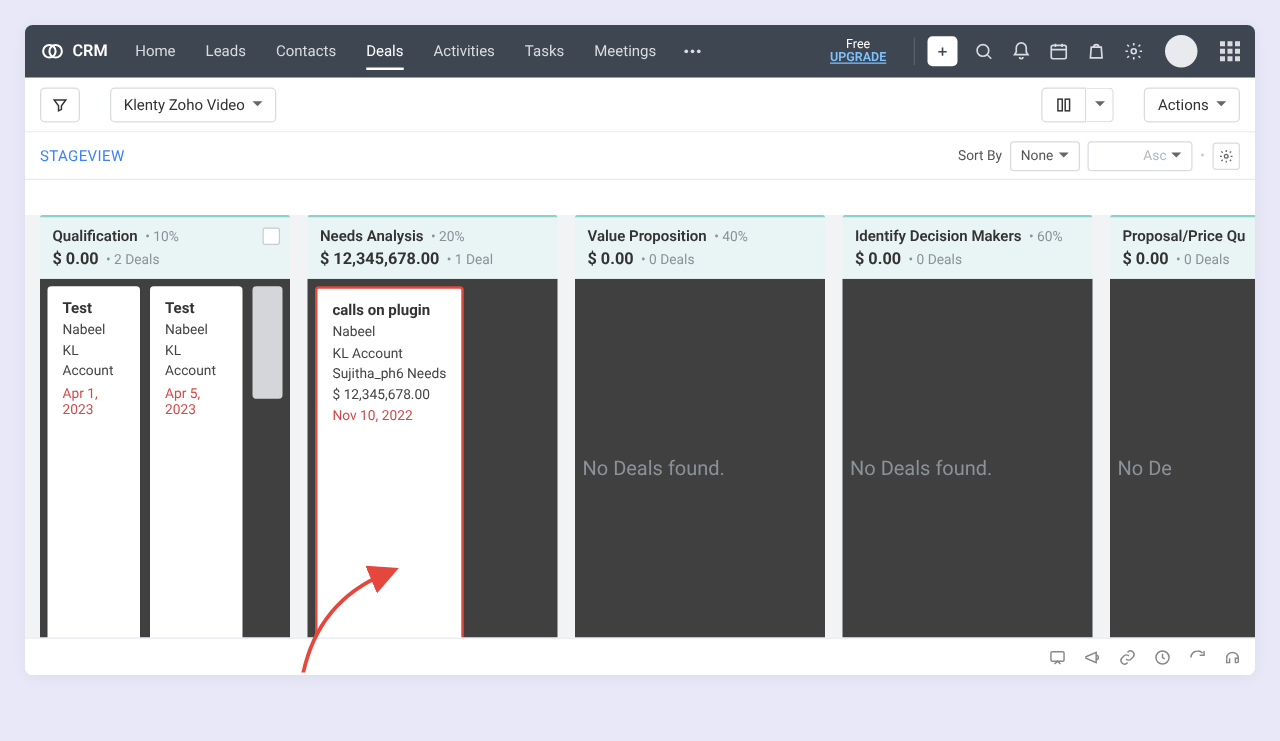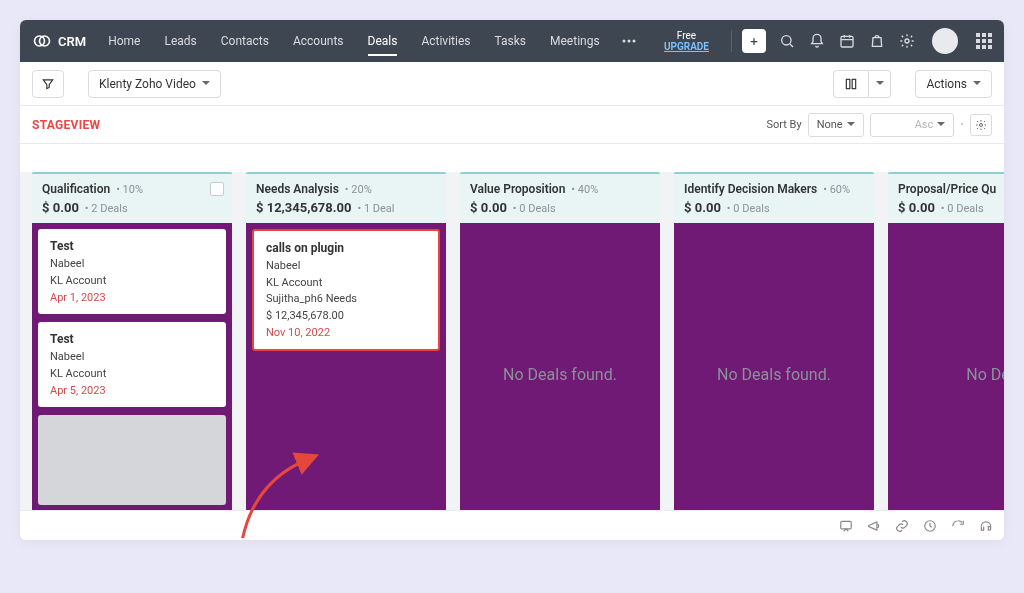--- a/index.html
+++ b/index.html
@@ -26,38 +26,38 @@
   
   .toolbar { height:44px; border-bottom:1px solid #e8eaee; display:flex; align-items:center; padding:0 12px; gap:24px; }
   .btn { border:1px solid #d8dbe0; background:#fff; border-radius:4px; height:28px; display:flex; align-items:center; padding:0 10px; cursor:pointer; font-size:12px; color:#333; gap:6px; }
   .btn.icon-only { padding:0 8px; }
   .btn.primary { background:#3b8df6; color:#fff; border-color:#3b8df6; }
   .split-btn { display:flex; }
   .split-btn .btn { border-radius:4px 0 0 4px; }
   .split-btn .btn.drop { border-radius:0 4px 4px 0; border-left:1px solid rgba(255,255,255,0.3); padding:0 6px; }
   
   .sortbar { height:38px; display:flex; align-items:center; padding:0 12px; gap:8px; border-bottom:1px solid #e8eaee; background:#fff; }
-  .stageview-label { font-weight:700; color:#ef4444; font-size:12px; letter-spacing:0.3px; }
+  .stageview-label { font-weight:400; color:#3b82f6; font-size:12px; letter-spacing:0.3px; }
   .sort-group { display:flex; align-items:center; gap:6px; font-size:11px; color:#555; }
   .select-btn { border:1px solid #d8dbe0; border-radius:3px; height:24px; padding:0 8px; display:flex; align-items:center; gap:4px; cursor:pointer; background:#fff; }
   .select-btn.disabled { color:#b2b7bf;padding-left:44px; }
   .round-icon-btn { width:22px; height:22px; border:1px solid #d8dbe0; border-radius:3px; display:flex; align-items:center; justify-content:center; cursor:pointer; font-size:11px; color:#666; }
   .dot-sep { color:#ccc; }
   
   .board { display:flex; gap:14px; padding:0 12px 12px 12px; height: calc(100% - 42px - 44px - 38px - 30px); overflow:hidden; background:#f2f3f5; position:relative;margin-top:28px; }
   .column { width:200px; flex:0 0 200px; display:flex; flex-direction:column; }
   .col-header { background:#e8f5f4; border-top:2px solid #8dd0cc; border-radius:2px 2px 0 0; padding:8px 10px 8px 10px; position:relative; }
   .col-title-row { display:flex; align-items:center; gap:6px; }
   .col-title { font-weight:600; font-size:12px; color:#333; }
   .col-pct { color:#8b9199; font-size:11px; }
   .col-sub { display:flex; align-items:baseline; gap:6px; margin-top:4px; }
   .col-amount { font-weight:700; font-size:13px; }
   .col-deals { font-size:11px; color:#8b9199; }
   .col-check { position:absolute; right:8px; top:8px; width:14px; height:14px; border:1px solid #c8ccd2; border-radius:2px; background:#fff; cursor:pointer; }
-  .col-body { flex:1; background:#701a75; border-radius:0 0 2px 2px; padding:6px; display:flex; flex-direction:column; gap:8px; overflow:hidden; }
+  .col-body { flex:1; background:#404040; border-radius:0 0 2px 2px; padding:6px; display:flex; flex-direction:row; gap:8px; overflow:hidden; }
   .card { background:#fff; border-radius:3px; padding:10px 12px; box-shadow:0 1px 2px rgba(0,0,0,0.05); cursor:pointer; }
   .card.highlighted { border:2px solid #E6473C; }
   .card-title { font-weight:700; font-size:12px; margin-bottom:3px; }
   .card-line { font-size:11px; color:#444; line-height:1.5; }
   .card-date { font-size:11px; color:#d14b4b; margin-top:2px; }
   .card.placeholder { background:#d4d6d9; height:90px; box-shadow:none; }
   .no-deals { display:flex; align-items:center; justify-content:center; height:100%; color:#8b9199; font-size:16px; }
   
   .annotation-arrow { position:absolute; left:208px; top:242px; width:110px; height:150px; pointer-events:none; z-index:5; }
   
@@ -76,21 +76,20 @@
       <svg viewBox="0 0 24 24" fill="none" stroke="#fff" stroke-width="2">
           <circle cx="9" cy="12" r="6"></circle>
           <circle cx="15" cy="12" r="6"></circle>
         </svg>
       <span>CRM</span>
     </div>
     <div class="nav-items" id="nav-items">
         <div class="nav-item">Home</div>
         <div class="nav-item">Leads</div>
         <div class="nav-item">Contacts</div>
-        <div class="nav-item">Accounts</div>
         <div class="nav-item active">Deals</div>
         <div class="nav-item">Activities</div>
         <div class="nav-item">Tasks</div>
         <div class="nav-item">Meetings</div>
       </div>
     <div class="nav-more">
       <svg width="14" height="4" viewBox="0 0 14 4">
           <circle cx="2" cy="2" r="1.5" fill="#d8dbe0"></circle>
           <circle cx="7" cy="2" r="1.5" fill="#d8dbe0"></circle>
           <circle cx="12" cy="2" r="1.5" fill="#d8dbe0"></circle>

